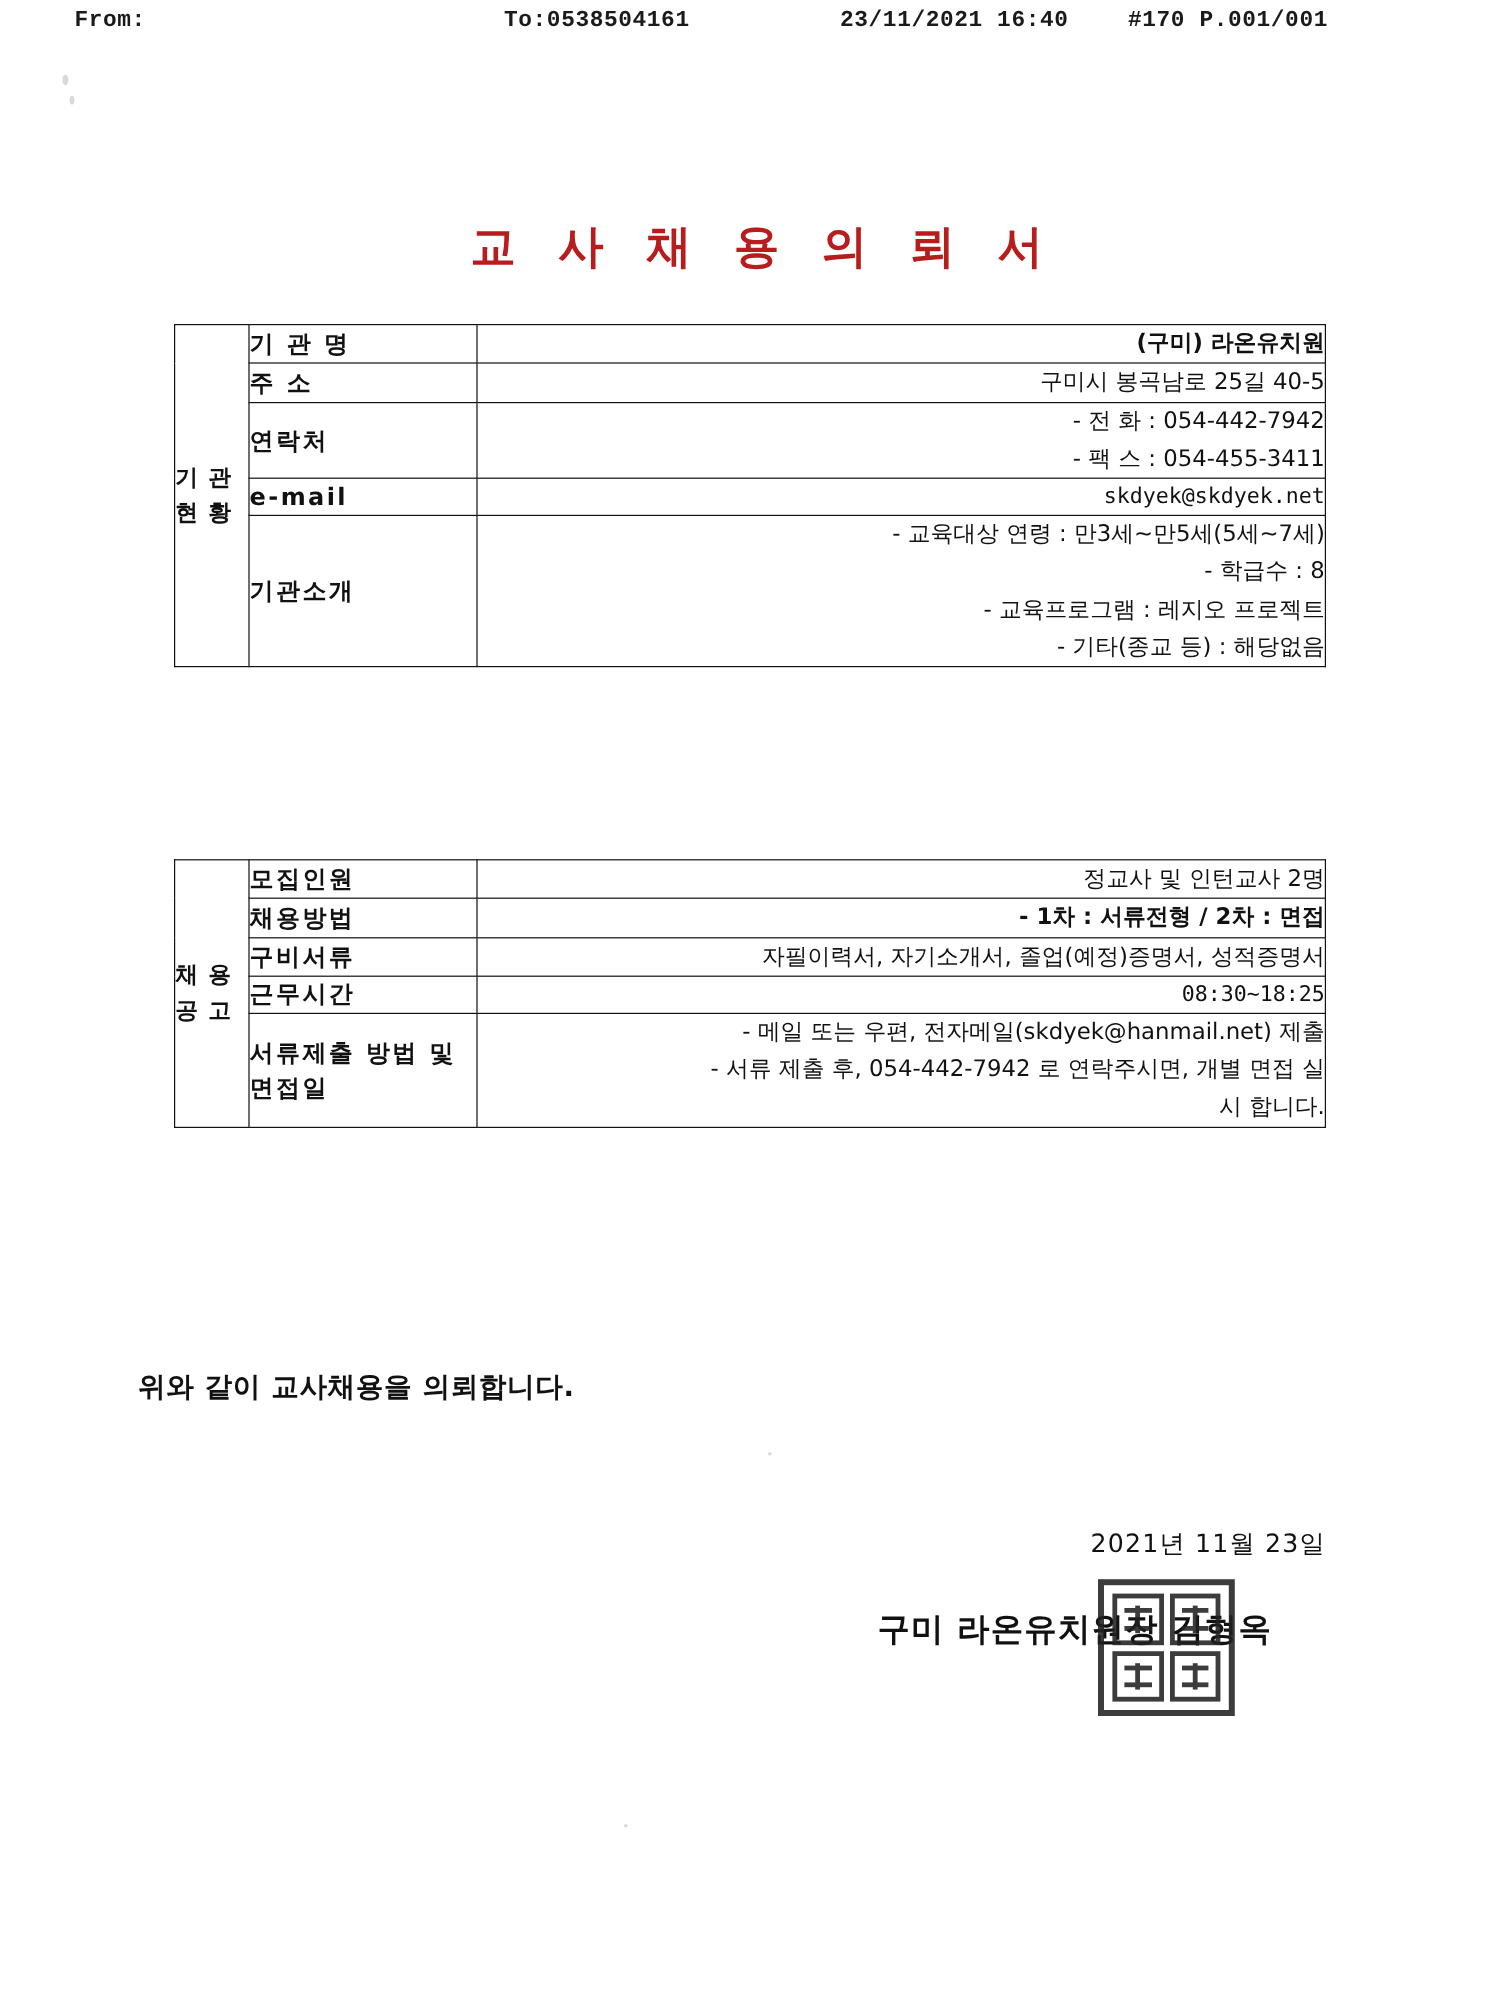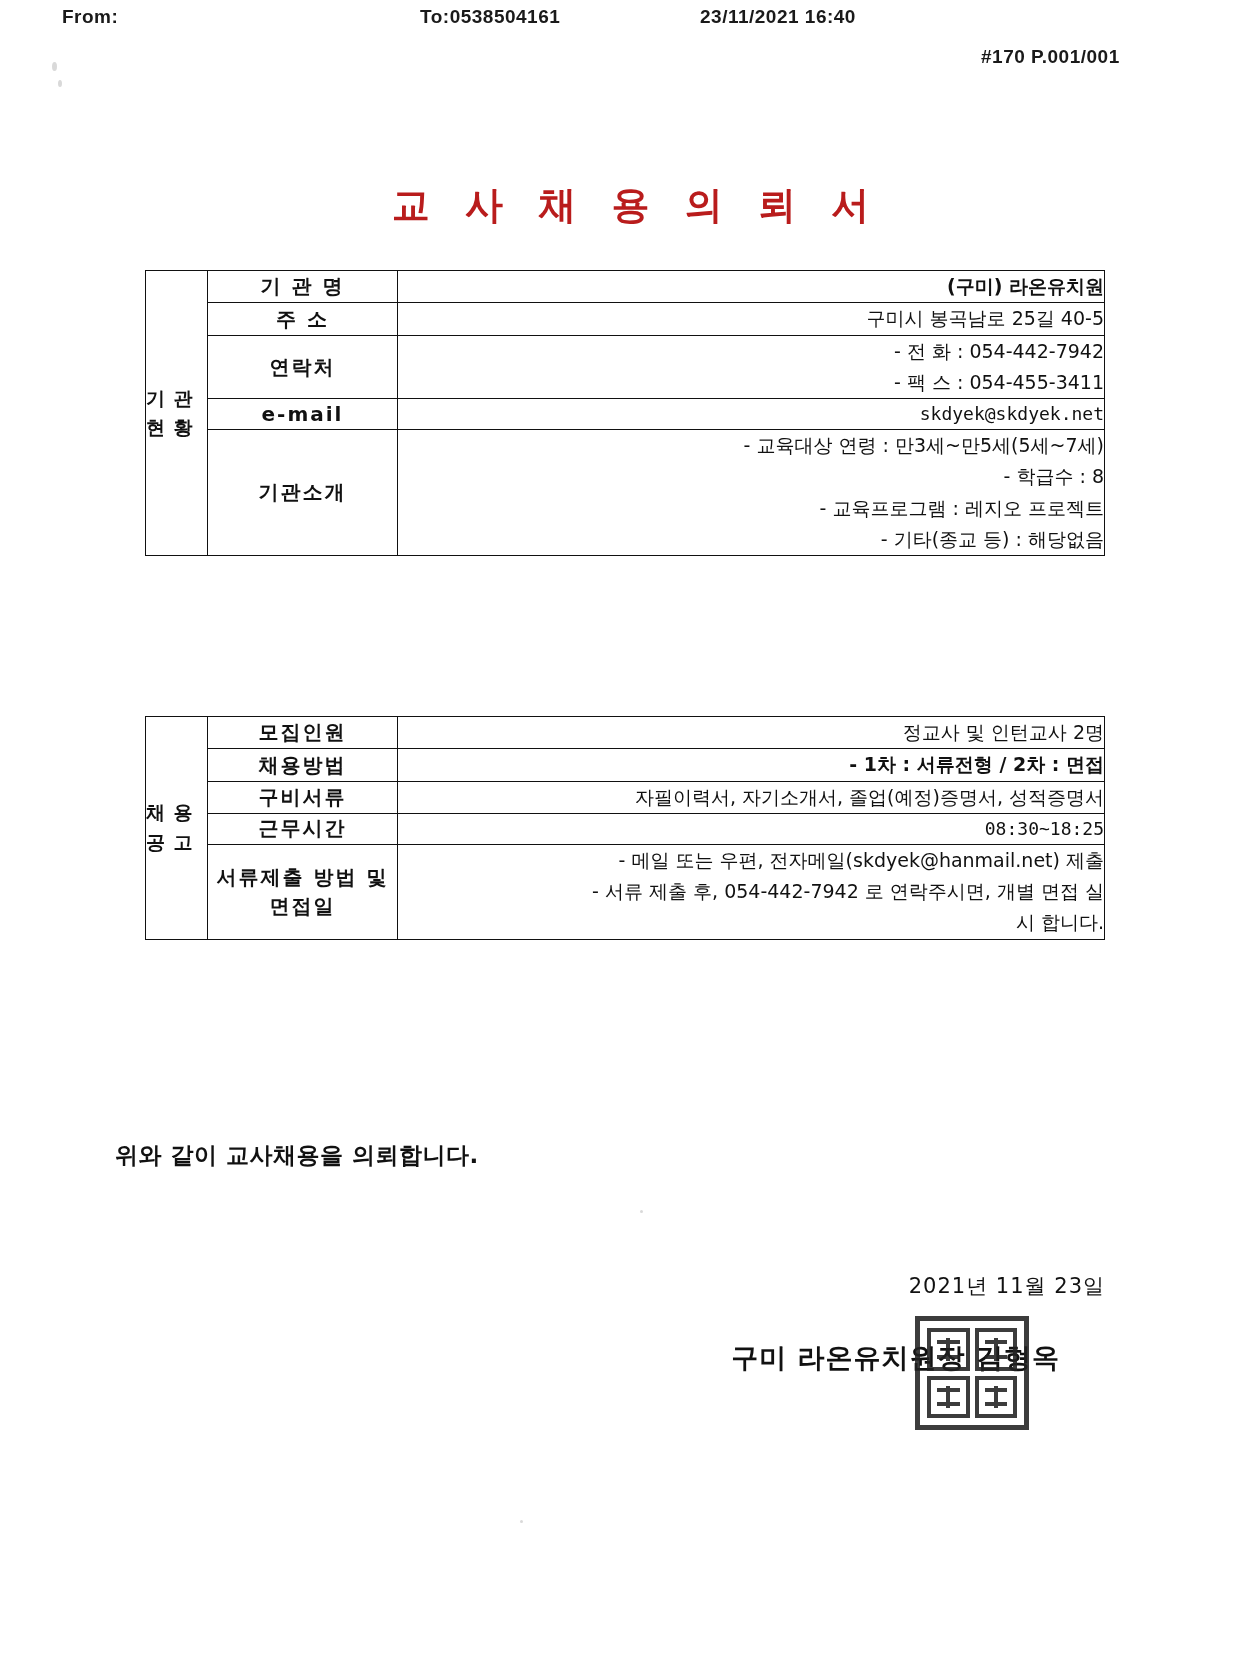--- a/index.html
+++ b/index.html
@@ -16,30 +16,30 @@
     overflow: hidden;
   }
 
   
   .fax-header {
     position: absolute;
     top: 6px;
     left: 0;
     width: 1250px;
     height: 34px;
-    font-family: Liberation Sans, sans-serif;
+    font-family: Liberation Mono, monospace;
     font-size: 19px;
     font-weight: bold;
     letter-spacing: 0.5px;
     color: #1a1a1a;
   }
   .fax-header .fh-from  { position: absolute; left: 62px;  top: 0; }
   .fax-header .fh-to    { position: absolute; left: 420px; top: 0; }
   .fax-header .fh-date  { position: absolute; left: 700px; top: 0; }
-  .fax-header .fh-page  { position: absolute; left: 981px; top: 0; margin-top: 40px; }
+  .fax-header .fh-page  { position: absolute; left: 940px; top: 0; }
 
   
   .speck {
     position: absolute;
     background: #b9b9b9;
     border-radius: 50%;
     opacity: .55;
   }
 
   
@@ -72,21 +72,20 @@
     width: 62px;
     text-align: left;
     font-size: 19px;
     font-weight: bold;
     line-height: 1.55;
     letter-spacing: 1px;
     padding: 4px 0;
   }
   .row-label {
     width: 190px;
-    text-align: center;
     font-size: 20px;
     font-weight: bold;
     letter-spacing: 2px;
     padding: 10px 4px;
     line-height: 1.45;
   }
   .row-value {
     padding: 10px 14px 10px 14px;
     font-size: 19px;
     line-height: 1.65;

